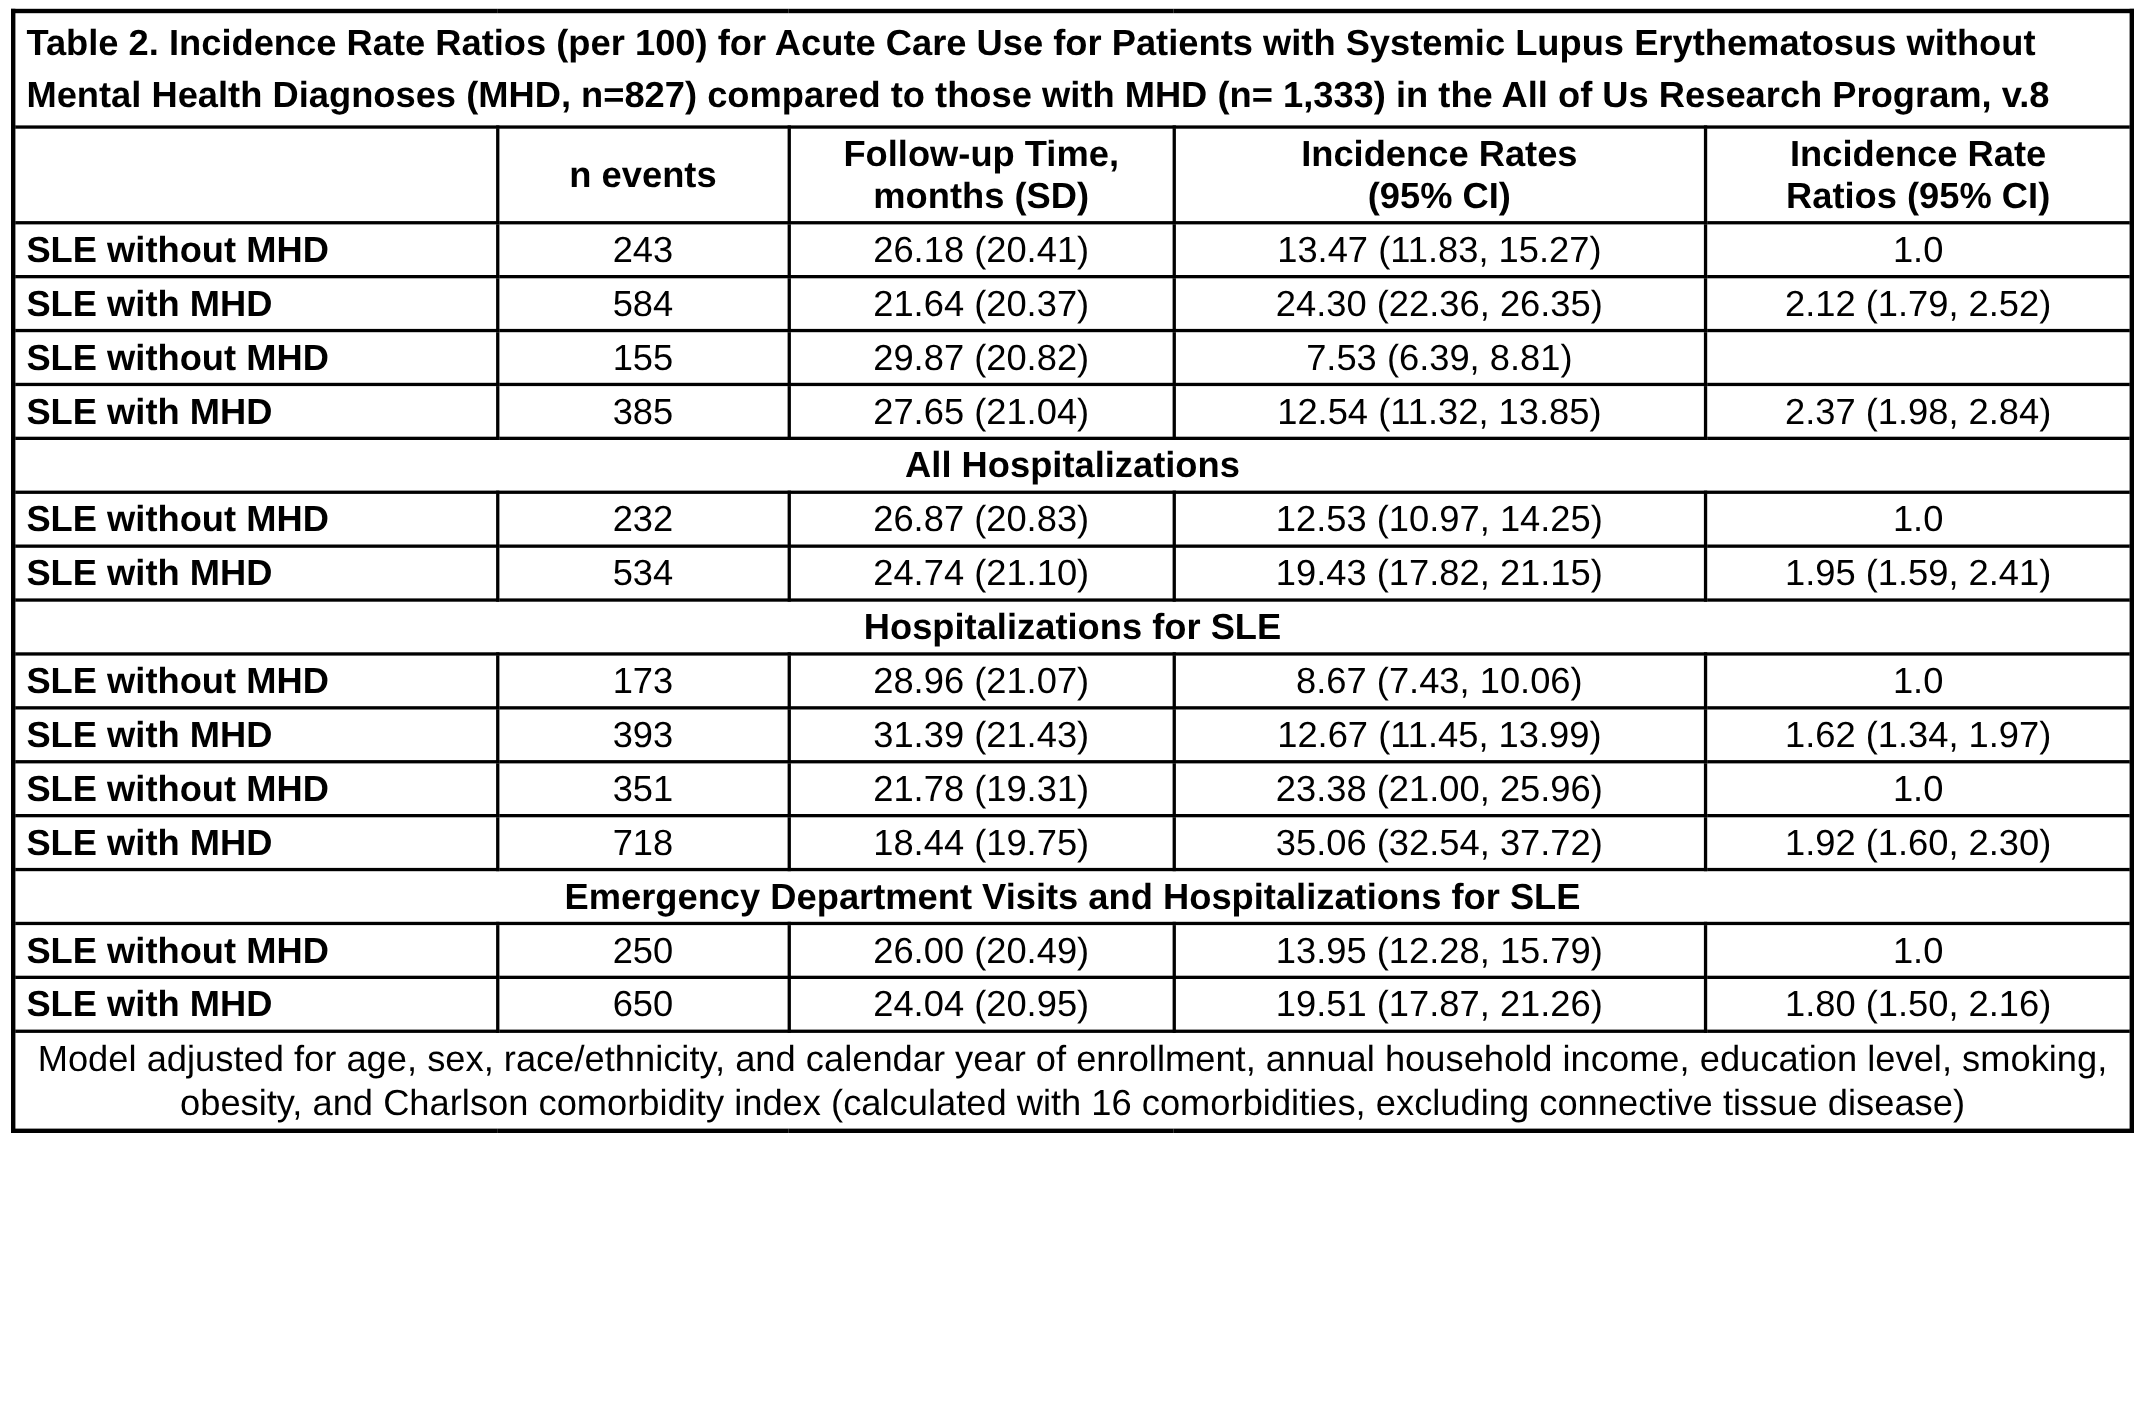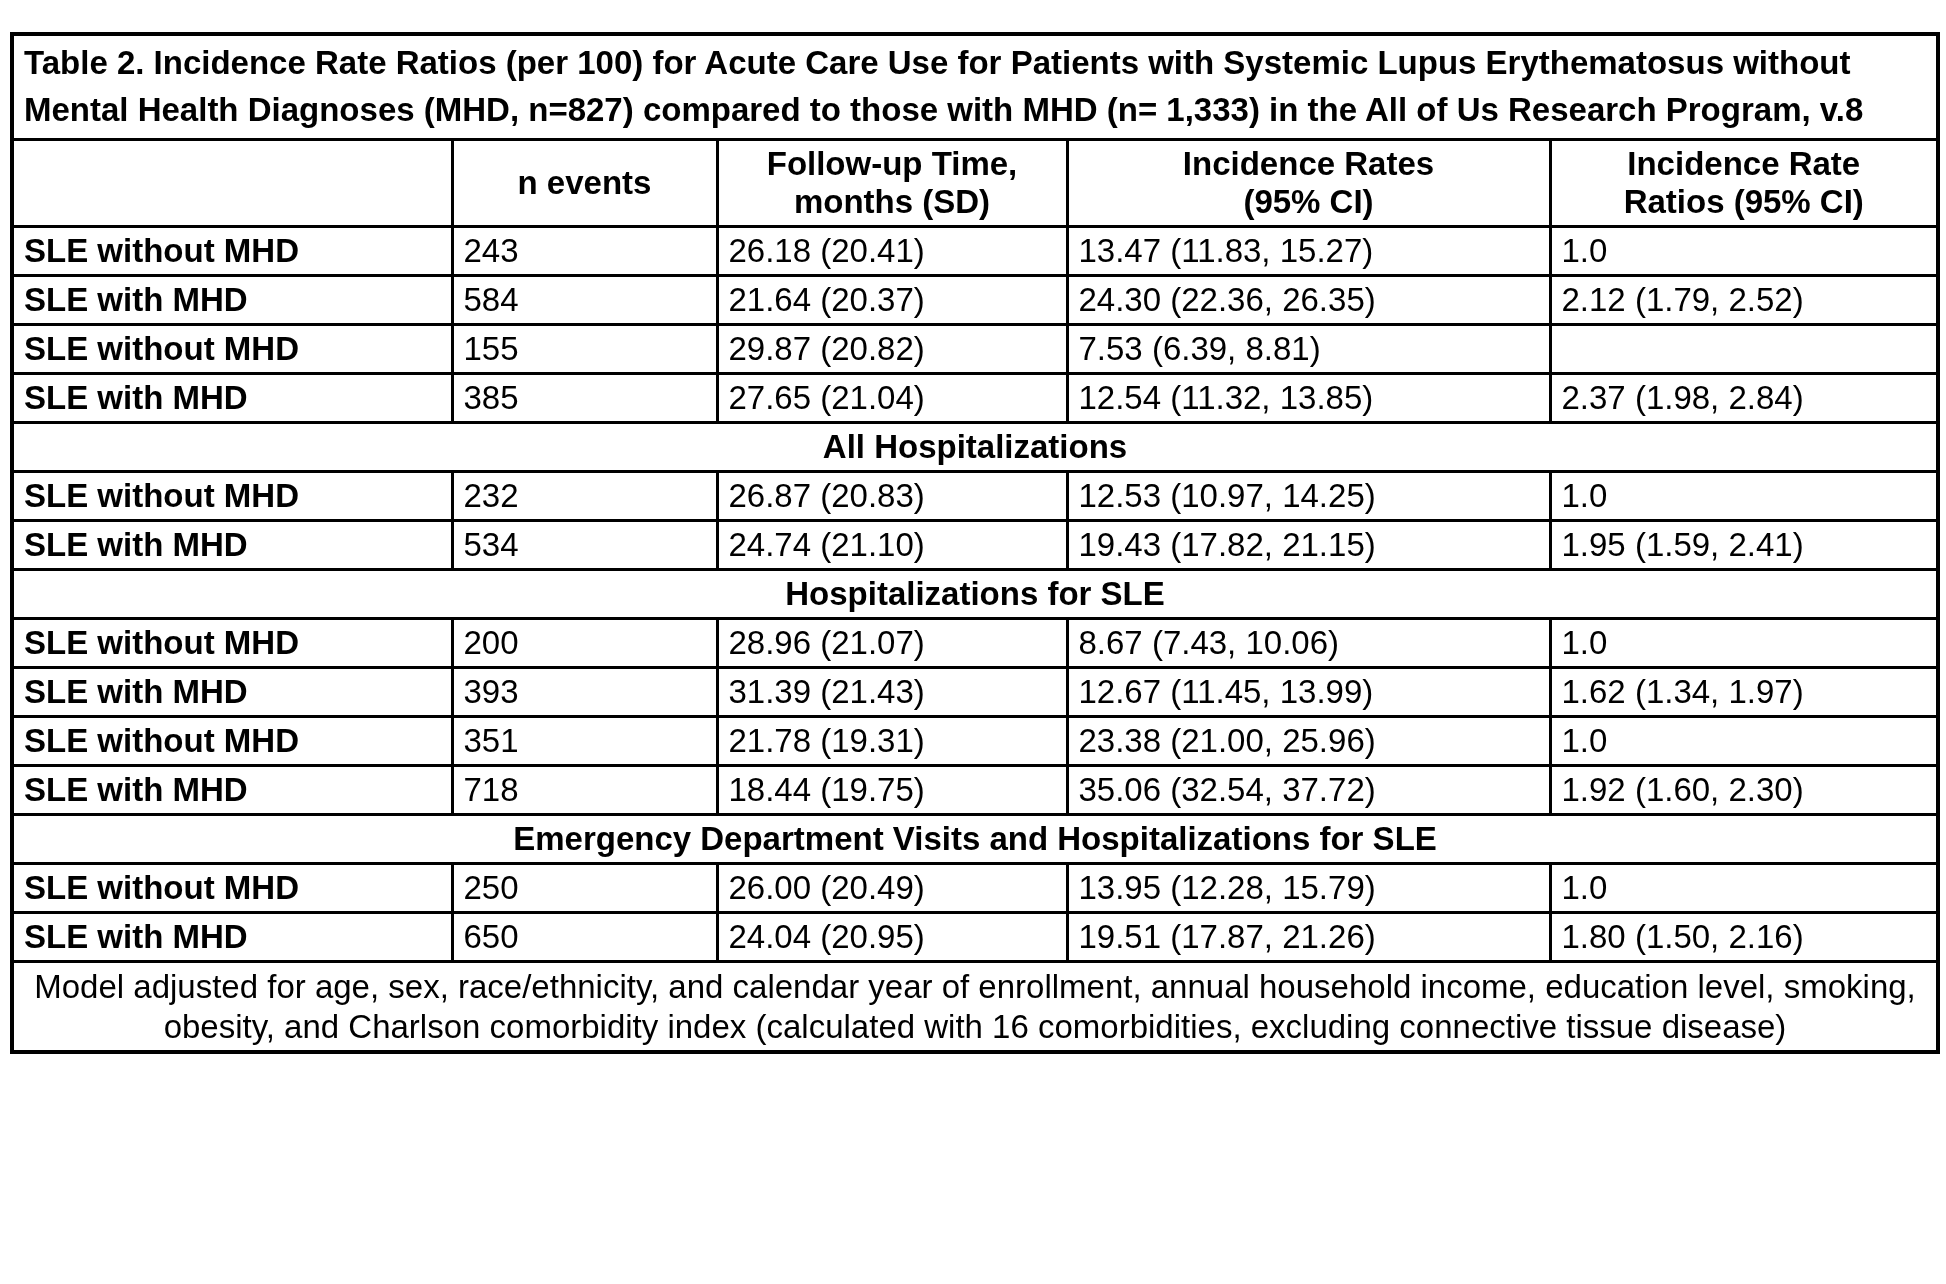--- a/index.html
+++ b/index.html
@@ -14,21 +14,20 @@
     min-height: 1284px;
     padding: 8px 10px;
     background: #ffffff;
   }
   table.main {
     width: 1926px;
     border-collapse: collapse;
     table-layout: fixed;
     border: 4px solid #000000;
     background: #ffffff;
-    margin-top: 24px;
   }
   table.main td, table.main th {
     border: 3px solid #000000;
     padding: 4px 10px;
     font-size: 33px;
     color: #000000;
     background: #ffffff;
     vertical-align: middle;
   }
   td.title-cell {
@@ -56,21 +55,21 @@
     height: 48px;
     padding: 4px 6px;
   }
   td.rowlabel {
     font-weight: bold;
     text-align: left;
     padding-left: 16px;
     height: 46px;
   }
   td.val {
-    text-align: left;
+    text-align: center;
     font-weight: normal;
     height: 46px;
   }
   td.footnote-cell {
     text-align: center;
     font-weight: normal;
     line-height: 1.2;
     padding: 6px 14px;
   }
 </style>
@@ -146,21 +145,21 @@
       <td class="val">24.74 (21.10)</td>
       <td class="val">19.43 (17.82, 21.15)</td>
       <td class="val">1.95 (1.59, 2.41)</td>
     </tr>
 
     <tr>
       <td class="section-cell" colspan="5">Hospitalizations for SLE</td>
     </tr>
     <tr>
       <td class="rowlabel">SLE without MHD</td>
-      <td class="val">200</td>
+      <td class="val">173</td>
       <td class="val">28.96 (21.07)</td>
       <td class="val">8.67 (7.43, 10.06)</td>
       <td class="val">1.0</td>
     </tr>
     <tr>
       <td class="rowlabel">SLE with MHD</td>
       <td class="val">393</td>
       <td class="val">31.39 (21.43)</td>
       <td class="val">12.67 (11.45, 13.99)</td>
       <td class="val">1.62 (1.34, 1.97)</td>

